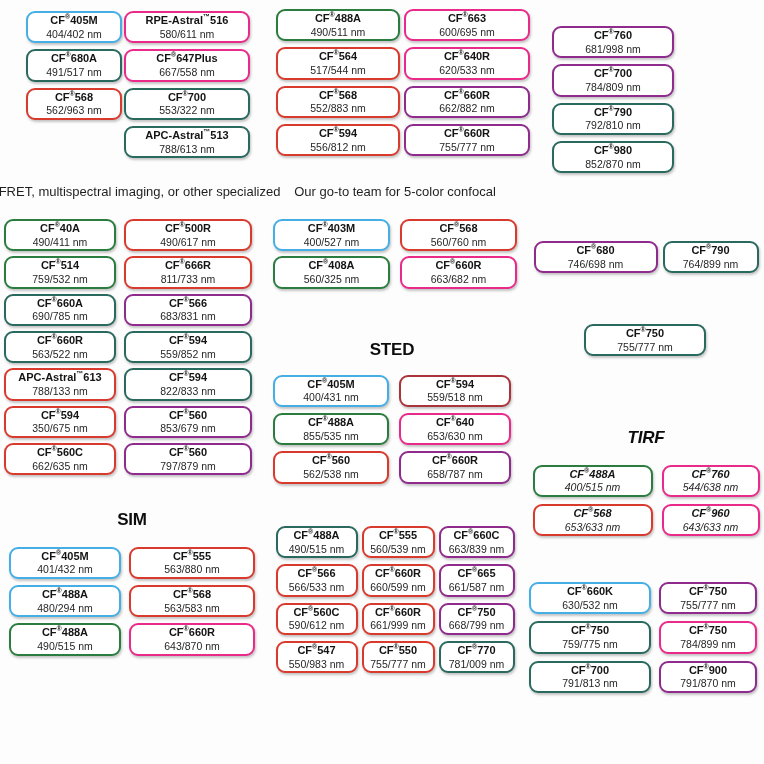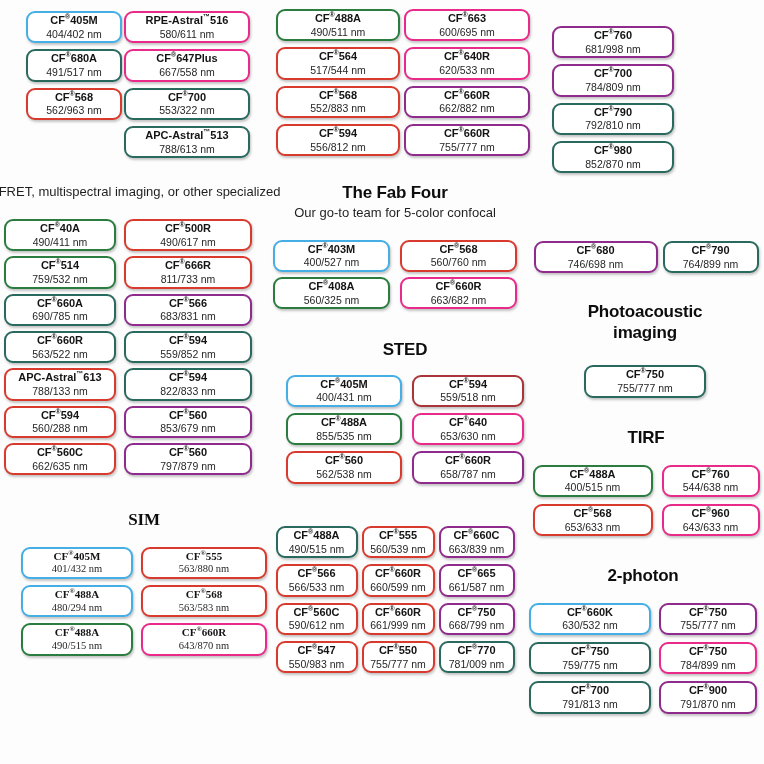--- a/index.html
+++ b/index.html
@@ -33,32 +33,32 @@
   #top-group-2{left:124px;top:11px;width:126px;}
   #top-group-3{left:276px;top:9px;width:124px;}
   #top-group-4{left:404px;top:9px;width:126px;}
   #top-group-5{left:552px;top:26px;width:122px;}
   .topgroup .pills{grid-template-columns:1fr;row-gap:6px;}
   
   #alternative-spectra{left:4px;top:183px;width:248px;}
   #alternative-spectra .pills{grid-template-columns:112px 128px;gap:5px 8px;margin-top:18px;}
   #fab-four{left:272px;top:183px;width:246px;}
   #fab-four .pills{grid-template-columns:117px 117px;gap:5px 10px;margin-top:18px;}
-  #sted{left:285px;top:340px;width:240px;}
+  #sted{left:272px;top:340px;width:240px;}
   #sted .pills{grid-template-columns:116px 112px;gap:6px 10px;margin-top:14px;}
-  #sim{left:20px;top:510px;width:248px;font-family:Liberation Serif, serif;}
+  #sim{left:8px;top:510px;width:248px;}
   #sim .pills{grid-template-columns:112px 126px;gap:6px 8px;margin-top:16px;}
   #storm{left:274px;top:510px;width:242px;}
   #storm .pills{grid-template-columns:82px 73px 76px;gap:6px 4px;margin-top:16px;}
   #right-pair{left:533px;top:241px;width:226px;}
   #right-pair .pills{grid-template-columns:124px 96px;gap:6px 5px;}
   #photoacoustic{left:530px;top:302px;width:230px;}
   #photoacoustic h2{width:150px;margin:0 auto;}
   #photoacoustic .pills{grid-template-columns:122px;margin-top:22px;justify-content:center;}
-  #tirf{left:528px;top:428px;width:236px;}
+  #tirf{left:528px;top:428px;width:236px;font-style:italic;}
   #tirf .pills{grid-template-columns:120px 98px;gap:7px 9px;margin-top:16px;}
   #two-photon{left:526px;top:566px;width:234px;}
   #two-photon .pills{grid-template-columns:122px 98px;gap:7px 8px;margin-top:16px;}
 </style>
 </head>
 <body>
 
 <div id="canvas">
 
   <div class="topgroup" id="top-group-1">
@@ -196,39 +196,38 @@
         <div class="pill" style="border-color: rgb(217, 58, 46);">
           <span class="pn">APC-Astral<sup>™</sup>613</span>
           <span class="pv">788/133 nm</span>
         </div>
         <div class="pill" style="border-color: rgb(42, 105, 94);">
           <span class="pn">CF<sup>®</sup>594</span>
           <span class="pv">822/833 nm</span>
         </div>
         <div class="pill" style="border-color: rgb(217, 58, 46);">
           <span class="pn">CF<sup>®</sup>594</span>
-          <span class="pv">560/288 nm</span>
+          <span class="pv">350/675 nm</span>
         </div>
         <div class="pill" style="border-color: rgb(142, 43, 140);">
           <span class="pn">CF<sup>®</sup>560</span>
           <span class="pv">853/679 nm</span>
         </div>
         <div class="pill" style="border-color: rgb(217, 58, 46);">
           <span class="pn">CF<sup>®</sup>560C</span>
           <span class="pv">662/635 nm</span>
         </div>
         <div class="pill" style="border-color: rgb(142, 43, 140);">
           <span class="pn">CF<sup>®</sup>560</span>
           <span class="pv">797/879 nm</span>
         </div>
       </div>
   </div>
 
   <div class="section" id="fab-four">
-    <h2>The Fab Four</h2>
     <div class="subtitle">Our go-to team for 5-color confocal</div>
     <div class="pills">
         <div class="pill" style="border-color: rgb(69, 174, 229);">
           <span class="pn">CF<sup>®</sup>403M</span>
           <span class="pv">400/527 nm</span>
         </div>
         <div class="pill" style="border-color: rgb(217, 58, 46);">
           <span class="pn">CF<sup>®</sup>568</span>
           <span class="pv">560/760 nm</span>
         </div>
@@ -363,21 +362,20 @@
           <span class="pv">746/698 nm</span>
         </div>
         <div class="pill" style="border-color: rgb(42, 105, 94);">
           <span class="pn">CF<sup>®</sup>790</span>
           <span class="pv">764/899 nm</span>
         </div>
       </div>
   </div>
 
   <div class="section" id="photoacoustic">
-    <h2>Photoacoustic imaging</h2>
     <div class="pills">
         <div class="pill" style="border-color: rgb(42, 105, 94);">
           <span class="pn">CF<sup>®</sup>750</span>
           <span class="pv">755/777 nm</span>
         </div>
       </div>
   </div>
 
   <div class="section" id="tirf">
     <h2>TIRF</h2>
@@ -395,21 +393,20 @@
           <span class="pv">653/633 nm</span>
         </div>
         <div class="pill" style="border-color: rgb(233, 42, 138);">
           <span class="pn">CF<sup>®</sup>960</span>
           <span class="pv">643/633 nm</span>
         </div>
       </div>
   </div>
 
   <div class="section" id="two-photon">
-    <h2>2-photon</h2>
     <div class="pills">
         <div class="pill" style="border-color: rgb(69, 174, 229);">
           <span class="pn">CF<sup>®</sup>660K</span>
           <span class="pv">630/532 nm</span>
         </div>
         <div class="pill" style="border-color: rgb(142, 43, 140);">
           <span class="pn">CF<sup>®</sup>750</span>
           <span class="pv">755/777 nm</span>
         </div>
         <div class="pill" style="border-color: rgb(42, 105, 94);">

